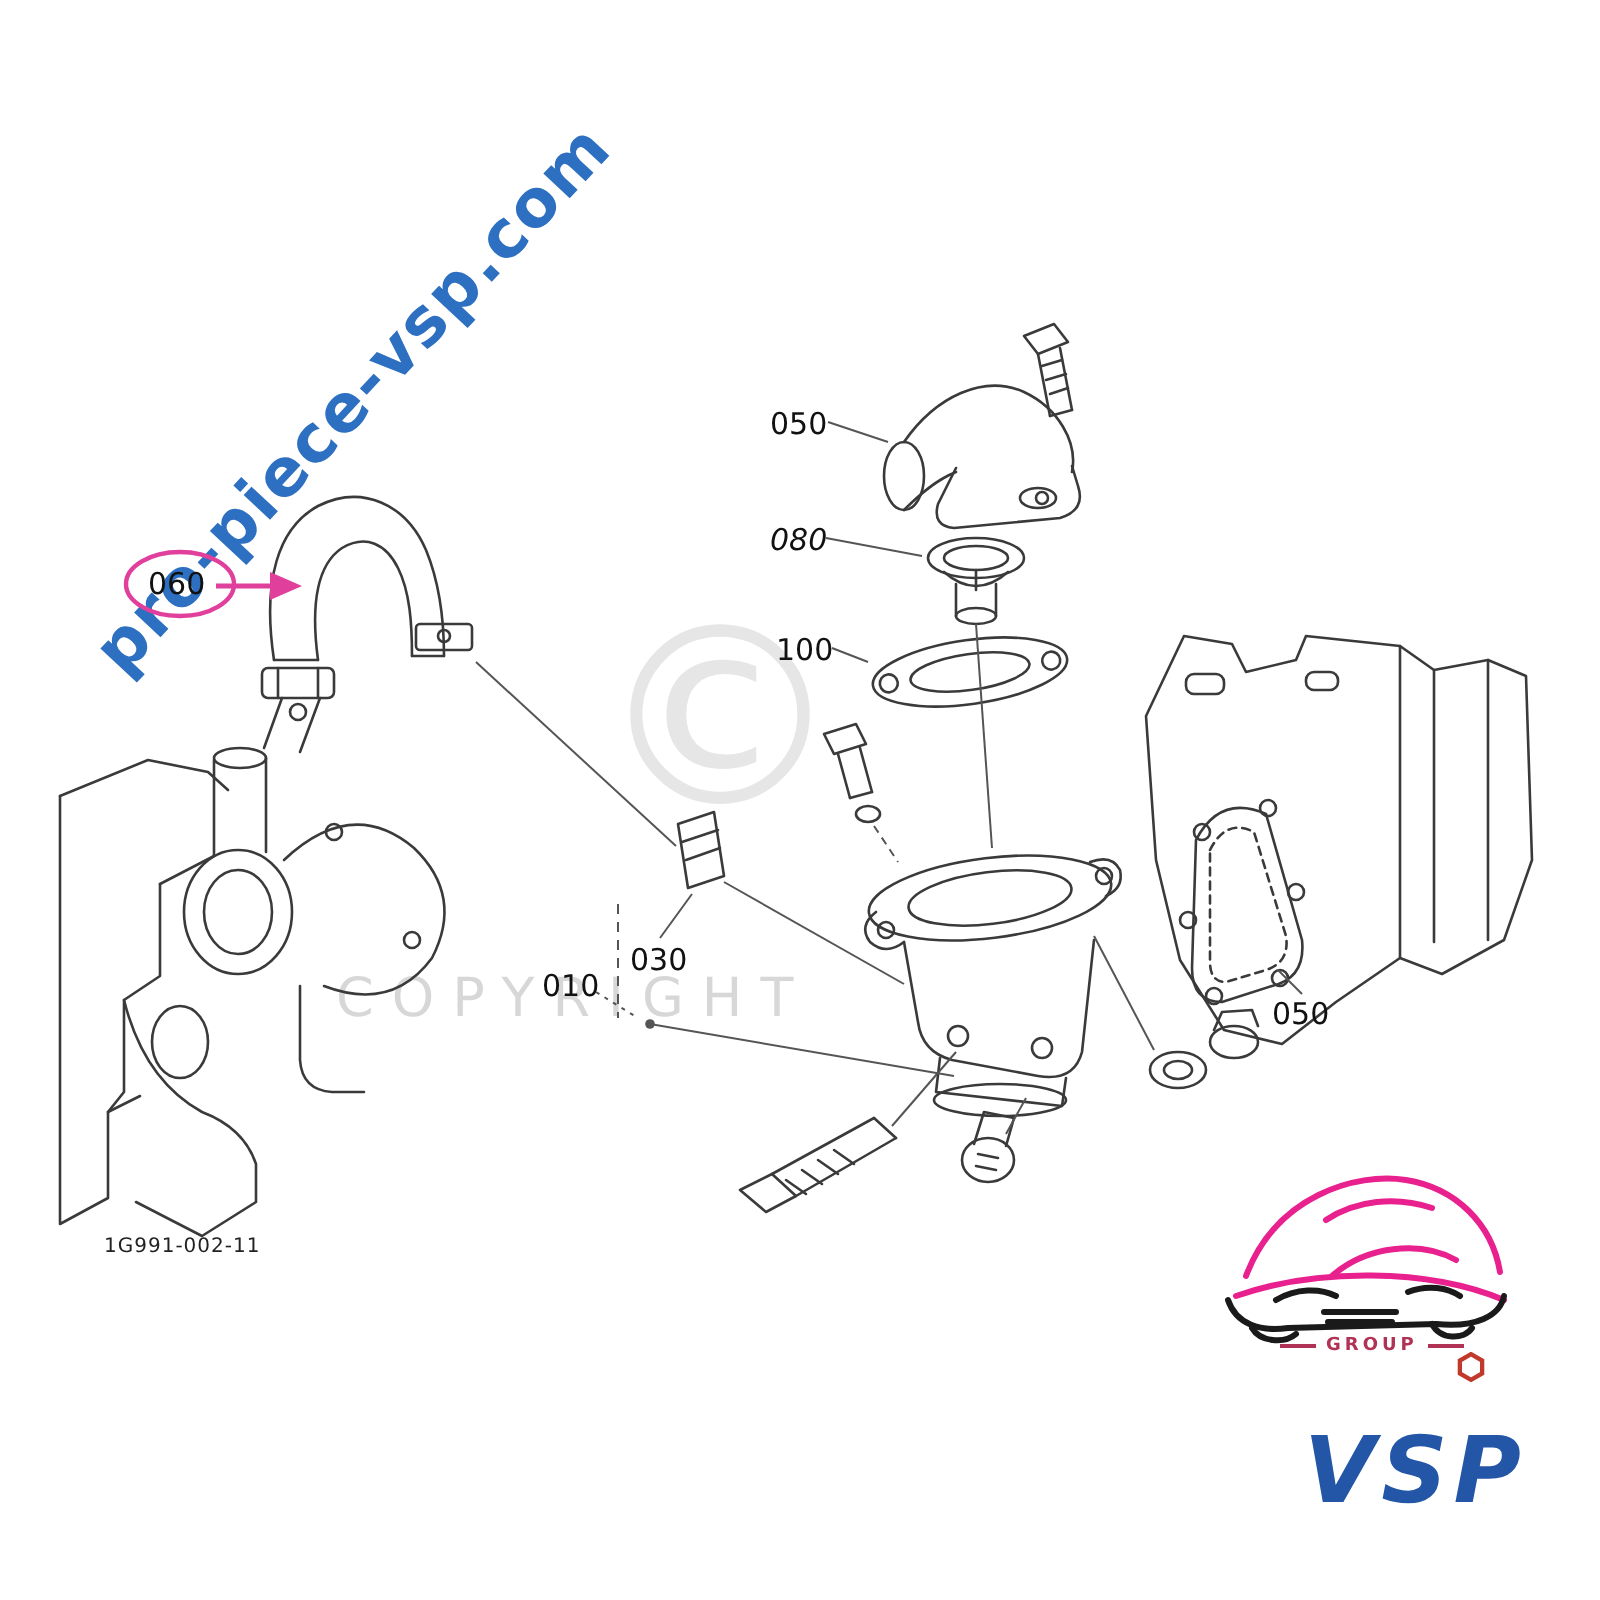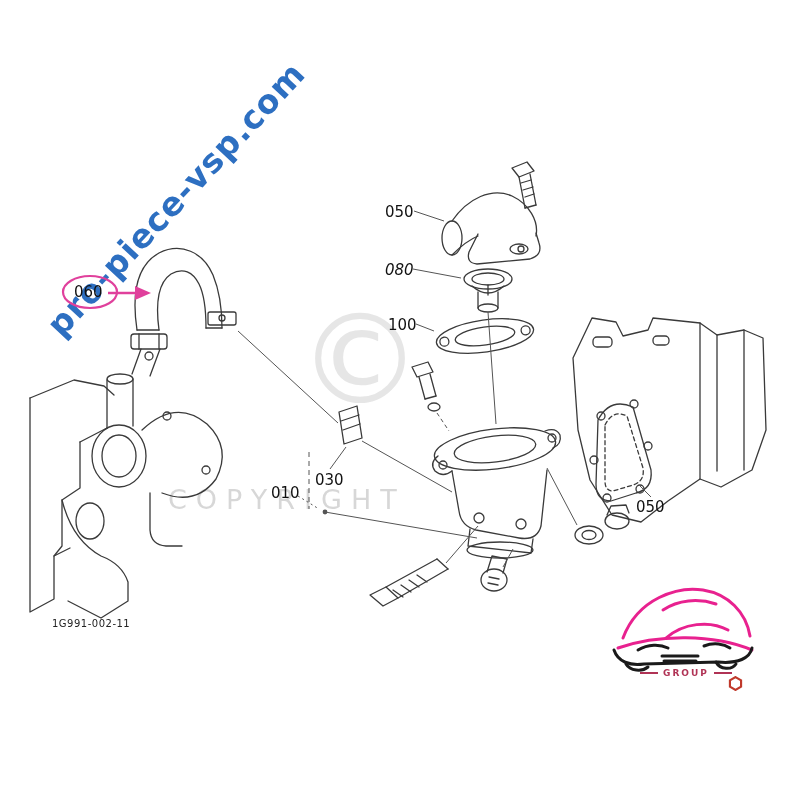--- a/index.html
+++ b/index.html
@@ -231,15 +231,16 @@
       </g>
     </svg>
     <div class="group-row">
       <span class="rule"></span>
       <span>GROUP</span>
       <span class="rule"></span>
     </div>
     <svg class="hex" width="15" height="15" viewBox="0 0 14 14">
       <polygon points="7,1 12.2,4 12.2,10 7,13 1.8,10 1.8,4" fill="none" stroke="#c0392b" stroke-width="2"></polygon>
     </svg>
+    <div class="vsp">VSP</div>
   </div>
 
 </div>
 
 </body></html>

